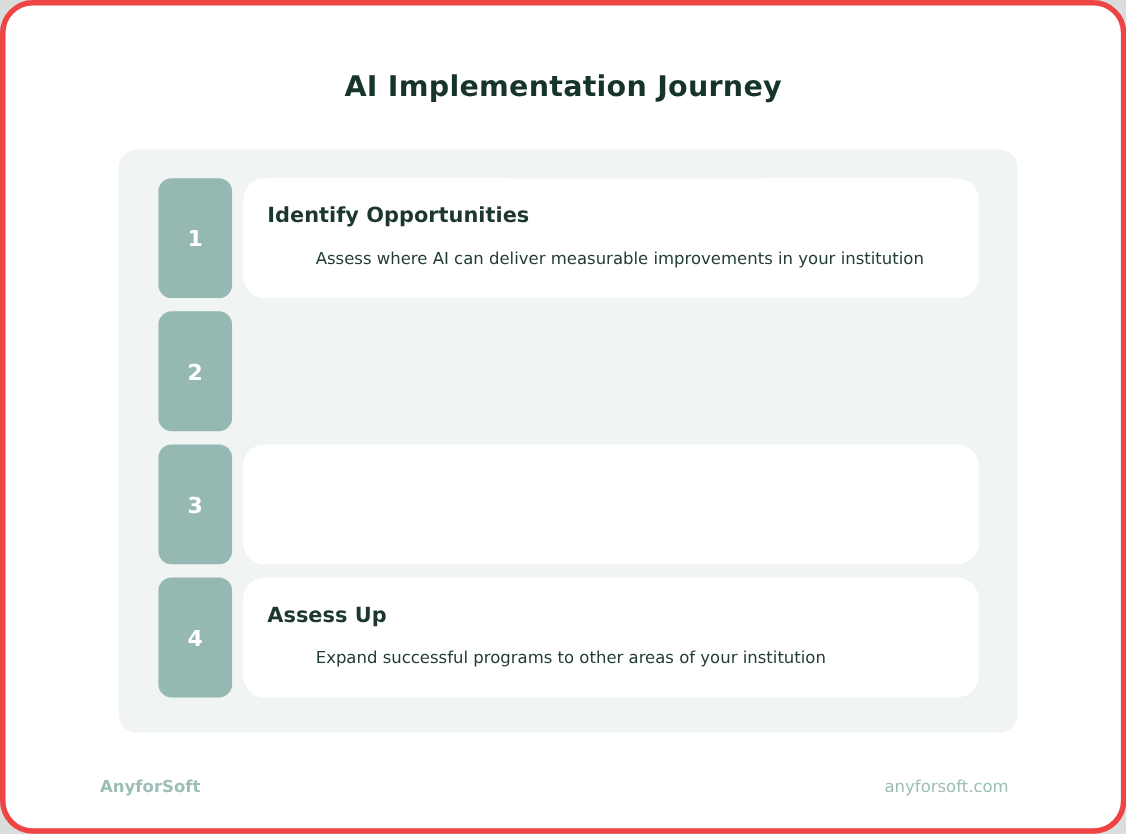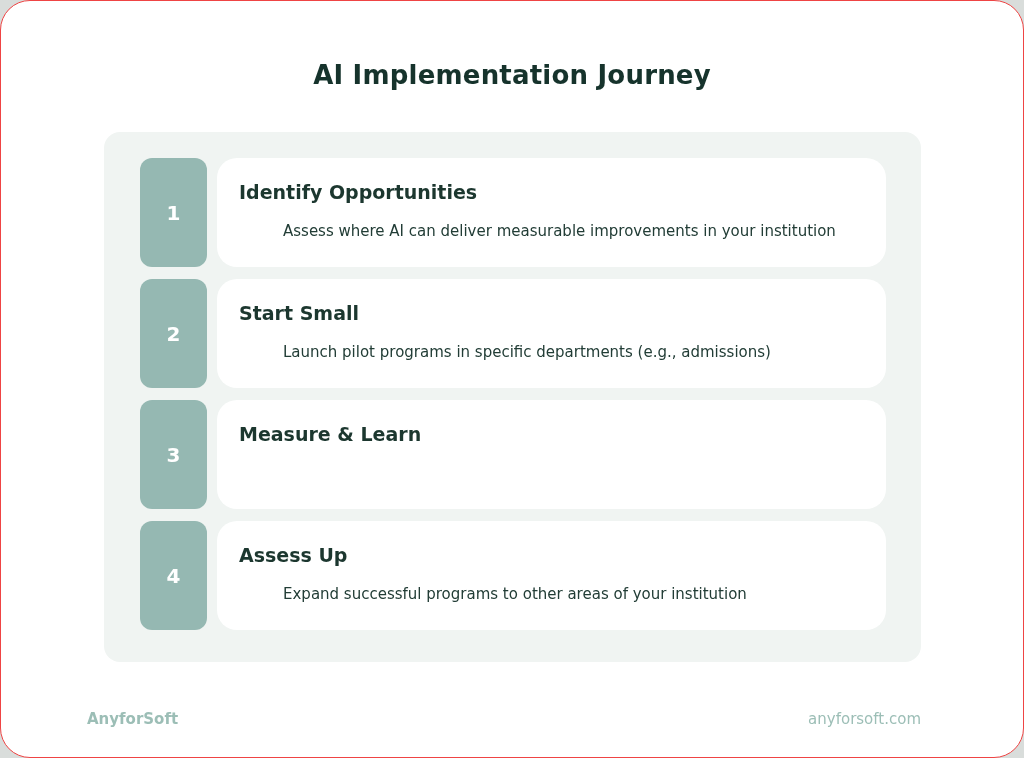--- a/index.html
+++ b/index.html
@@ -7,21 +7,21 @@
     width: 1024px; height: 758px;
     background: #d9dddb;
     font-family: "DejaVu Sans", "Liberation Sans", sans-serif;
     overflow: hidden;
   }
   .sheet {
     position: absolute;
     inset: 0;
     background: #ffffff;
     border-radius: 30px;
-    border: 1px solid #ef4444;
+    border: 5px solid #ef4444;
   }
   .page-title {
     position: absolute;
     top: 59px;
     left: 0; right: 0;
     text-align: center;
     font-size: 26px;
     font-weight: 700;
     letter-spacing: 0.2px;
     color: #16332c;
@@ -115,32 +115,27 @@
       <div class="step-card">
         <div class="step-title">Identify Opportunities</div>
         <div class="step-desc">Assess where AI can deliver measurable improvements in your institution</div>
       </div>
     </div>
 
     <div class="step">
       <div class="badge">
         <span>2</span>
       </div>
-      <div class="step-card">
-        <div class="step-title">Start Small</div>
-        <div class="step-desc">Launch pilot programs in specific departments (e.g., admissions)</div>
-      </div>
     </div>
 
     <div class="step">
       <div class="badge">
         <span>3</span>
       </div>
       <div class="step-card">
-        <div class="step-title">Measure &amp; Learn</div>
       </div>
     </div>
 
     <div class="step">
       <div class="badge">
         <span>4</span>
       </div>
       <div class="step-card">
         <div class="step-title">Assess Up</div>
         <div class="step-desc">Expand successful programs to other areas of your institution</div>

